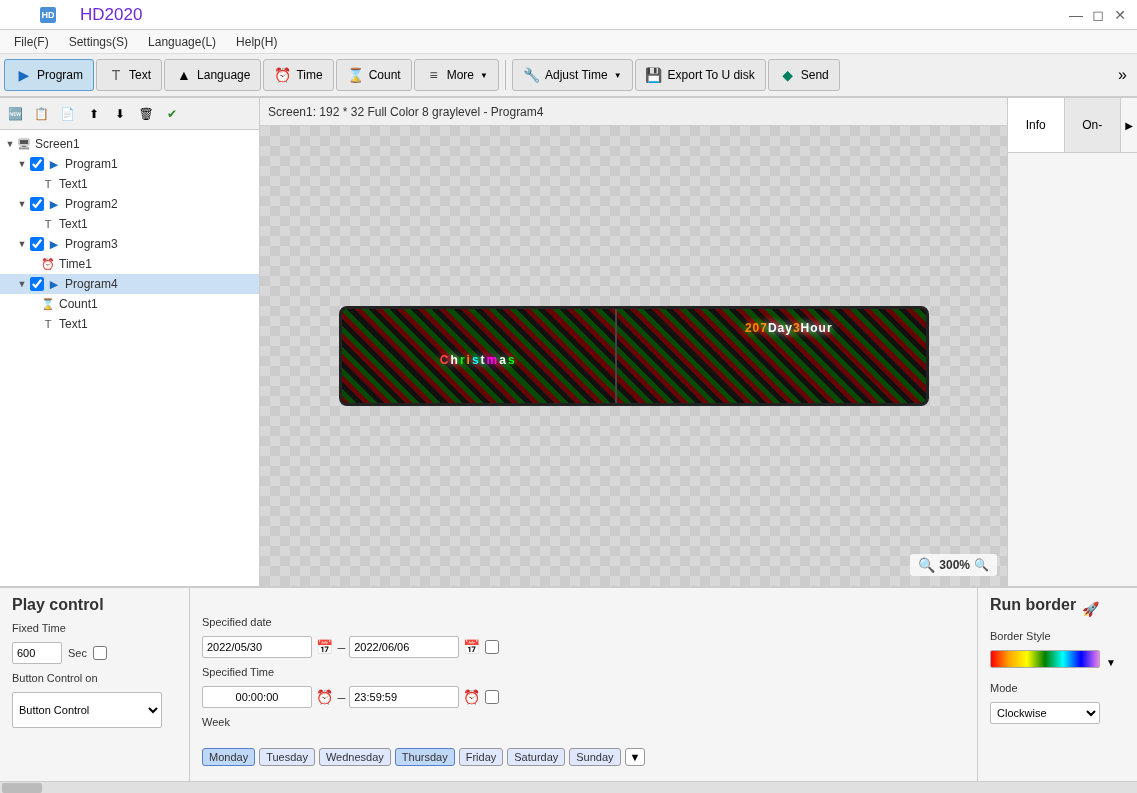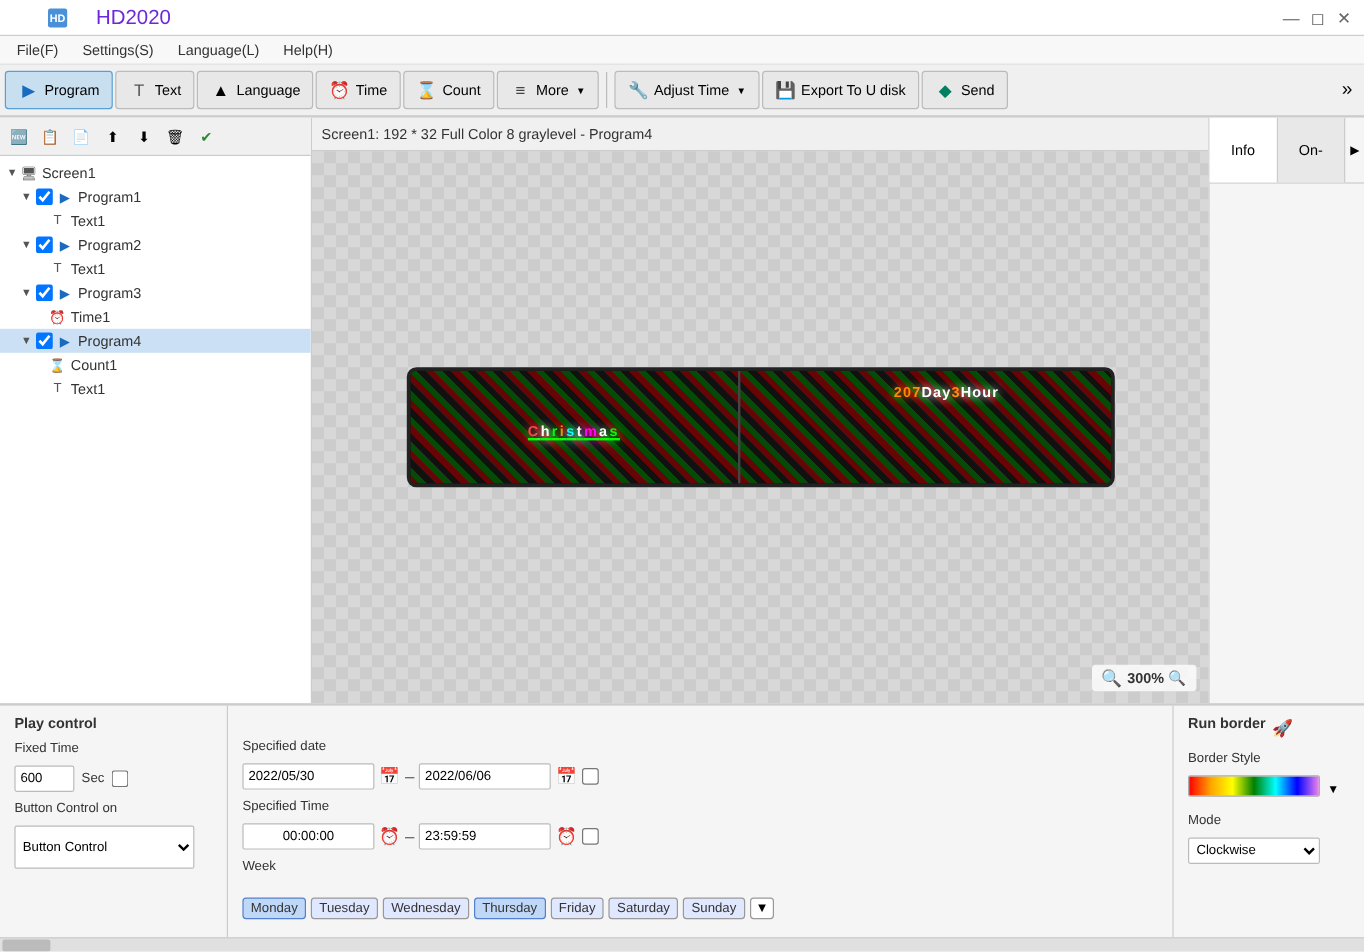--- a/index.html
+++ b/index.html
@@ -78,21 +78,21 @@
     .right-tabs { display: flex; border-bottom: 1px solid #ccc; }
     .right-tab { flex: 1; padding: 20px 6px; text-align: center; cursor: pointer; font-size: 11px; background: #e8e8e8; border-right: 1px solid #ccc; }
     .right-tab.active { background: #fff; }
     .right-content { flex: 1; padding: 4px; }
 
     
     .bottom-panel { height: 195px; background: #f5f5f5; border-top: 2px solid #ccc; display: flex; }
     .bottom-left { width: 190px; padding: 8px 12px; border-right: 1px solid #ccc; }
     .bottom-center { flex: 1; padding: 8px 12px; }
     .bottom-right { width: 160px; padding: 8px 12px; border-left: 1px solid #ccc; }
-    .section-title { font-size: 12px; font-weight: bold; color: #333; margin-bottom: 8px; }
+    .section-title { font-size: 16px; font-weight: bold; color: #333; margin-bottom: 8px; }
     .form-row { display: flex; align-items: center; gap: 6px; margin-bottom: 8px; }
     .form-label { font-size: 11px; color: #333; white-space: nowrap; }
     .form-input { height: 22px; border: 1px solid #bbb; padding: 0 4px; font-size: 11px; background: #fff; border-radius: 2px; }
     .form-input-sm { width: 50px; }
     .form-select { height: 36px; border: 1px solid #bbb; padding: 0 2px; font-size: 11px; background: #fff; border-radius: 2px; cursor: pointer; }
     .form-checkbox { width: 14px; height: 14px; cursor: pointer; }
     .calendar-icon { font-size: 14px; cursor: pointer; color: #555; }
     .week-row { display: flex; align-items: center; gap: 4px; flex-wrap: wrap; margin-top: 20px; }
     .week-btn { padding: 2px 6px; border: 1px solid #999; border-radius: 3px; background: #e0e8ff; cursor: pointer; font-size: 11px; color: #333; }
     .week-btn.active { background: #c0d8f8; border-color: #5580cc; }
@@ -268,21 +268,21 @@
 
   <div class="center-panel">
     <div class="status-bar">
       <span>Screen1: 192 * 32 Full Color 8 graylevel - Program4</span>
     </div>
     <div class="canvas-area">
       <div class="led-display">
         <div class="led-border"></div>
         <div class="led-content">
           <div class="led-christmas">
-            <span style="font-size:28px; letter-spacing:2px; font-family:'Courier New',monospace; font-weight:bold;text-decoration:underline;">
+            <span style="font-size:28px; letter-spacing:2px; font-family:'Courier New',monospace; font-weight:bold;">
               <span style="color:#ff4444; text-shadow:0 0 8px #ff4444;">C</span><span style="color:#ffffff; text-shadow:0 0 8px #ffffff;">h</span><span style="color:#00ff00; text-shadow:0 0 8px #00ff00;">r</span><span style="color:#ff8800; text-shadow:0 0 8px #ff8800;">i</span><span style="color:#00ffff; text-shadow:0 0 8px #00ffff;">s</span><span style="color:#ffffff; text-shadow:0 0 8px #ffffff;">t</span><span style="color:#ff00ff; text-shadow:0 0 8px #ff00ff;">m</span><span style="color:#ffffff; text-shadow:0 0 8px #aaaaaa;">a</span><span style="color:#00ff00; text-shadow:0 0 8px #00ff00;">s</span>
             </span>
           </div>
           <div class="led-countdown">
             <span style="font-size:28px; letter-spacing:1px; font-family:'Courier New',monospace; font-weight:bold;">
               <span style="color:#ff8800; text-shadow:0 0 8px #ff8800;">207</span><span style="color:#ffffff; text-shadow:0 0 8px #ffffff;">Day</span><span style="color:#ff8800; text-shadow:0 0 8px #ff8800;">3</span><span style="color:#ffffff; text-shadow:0 0 8px #ffffff;">Hour</span>
             </span>
           </div>
         </div>
       </div>

